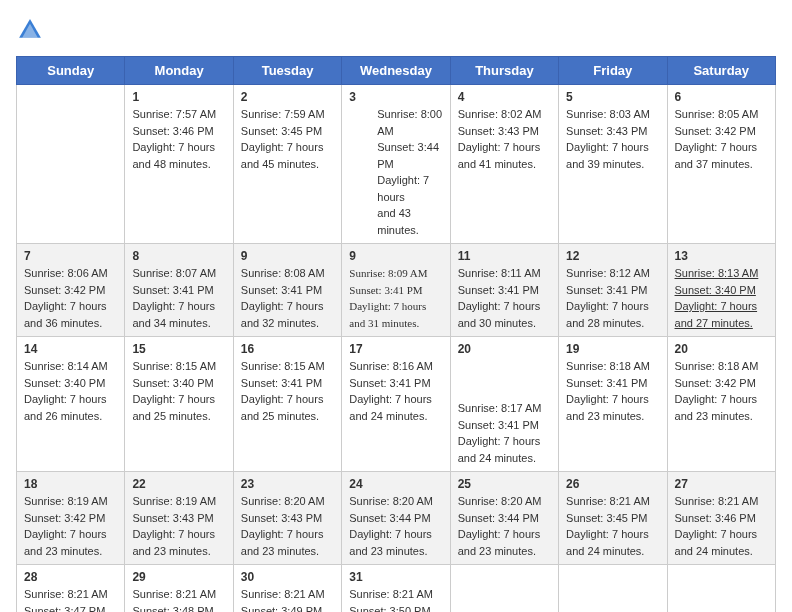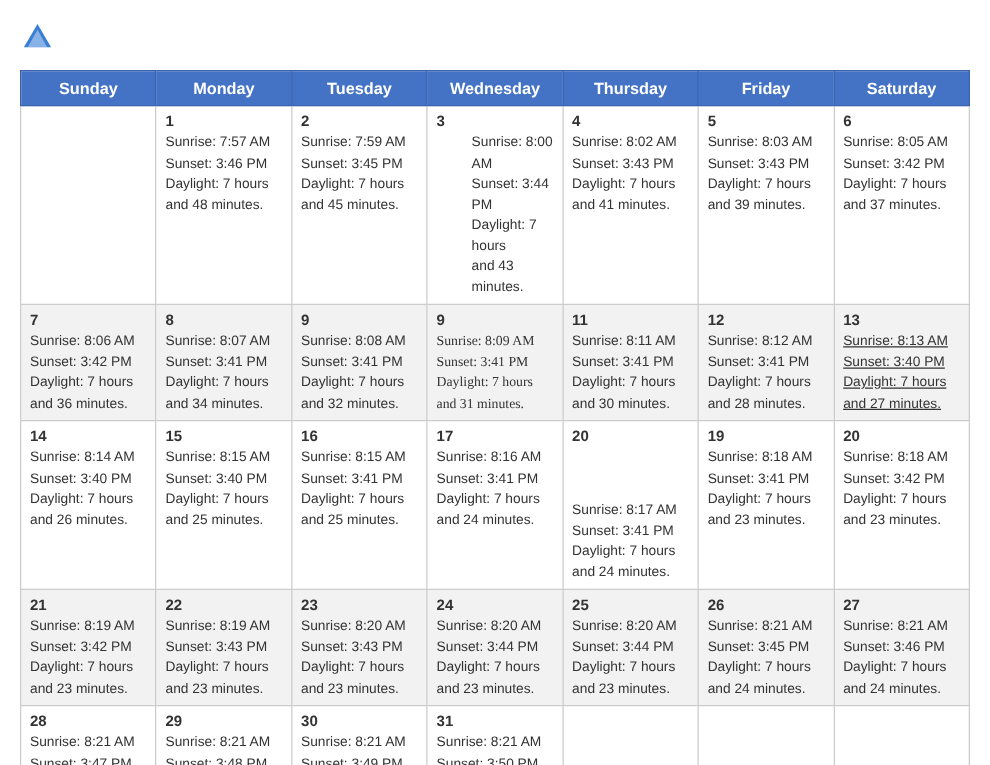--- a/index.html
+++ b/index.html
@@ -258,21 +258,21 @@
         <td>
           <div class="day-number">20</div>
           <div class="day-info" style="white-space: pre-line;">Sunrise: 8:18 AM
 Sunset: 3:42 PM
 Daylight: 7 hours
 and 23 minutes.</div>
         </td>
       </tr>
       <tr>
         <td>
-          <div class="day-number">21</div>
+          <div class="day-number">18</div>
           <div class="day-info" style="white-space: pre-line;">Sunrise: 8:19 AM
 Sunset: 3:42 PM
 Daylight: 7 hours
 and 23 minutes.</div>
         </td>
         <td>
           <div class="day-number">22</div>
           <div class="day-info" style="white-space: pre-line;">Sunrise: 8:19 AM
 Sunset: 3:43 PM
 Daylight: 7 hours

